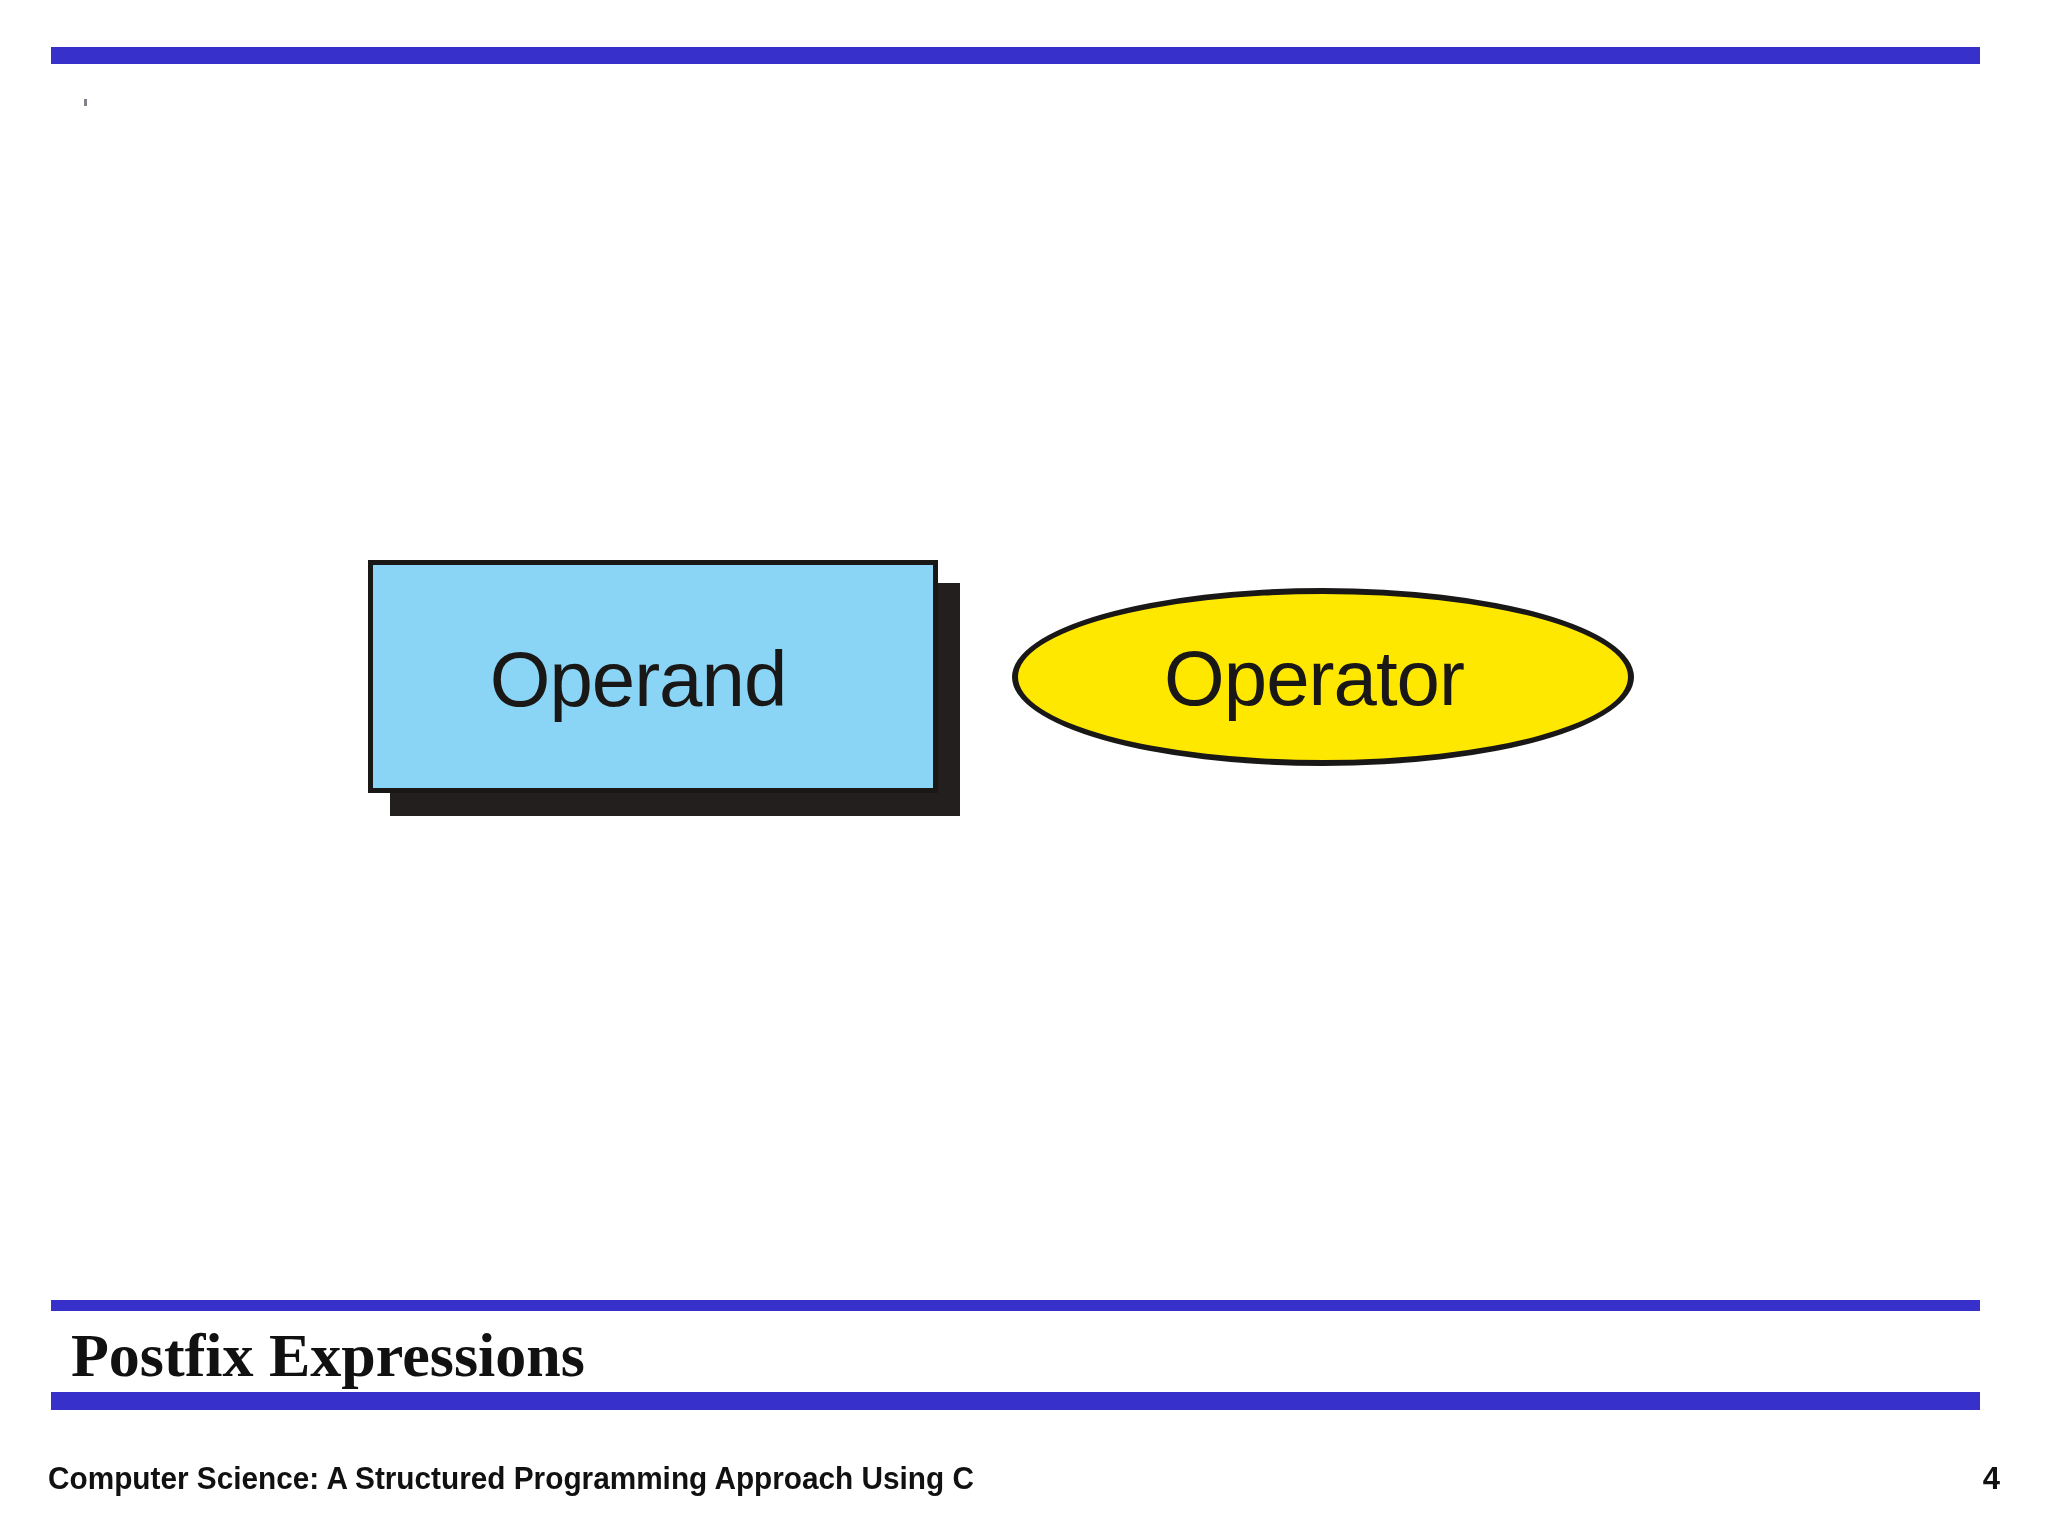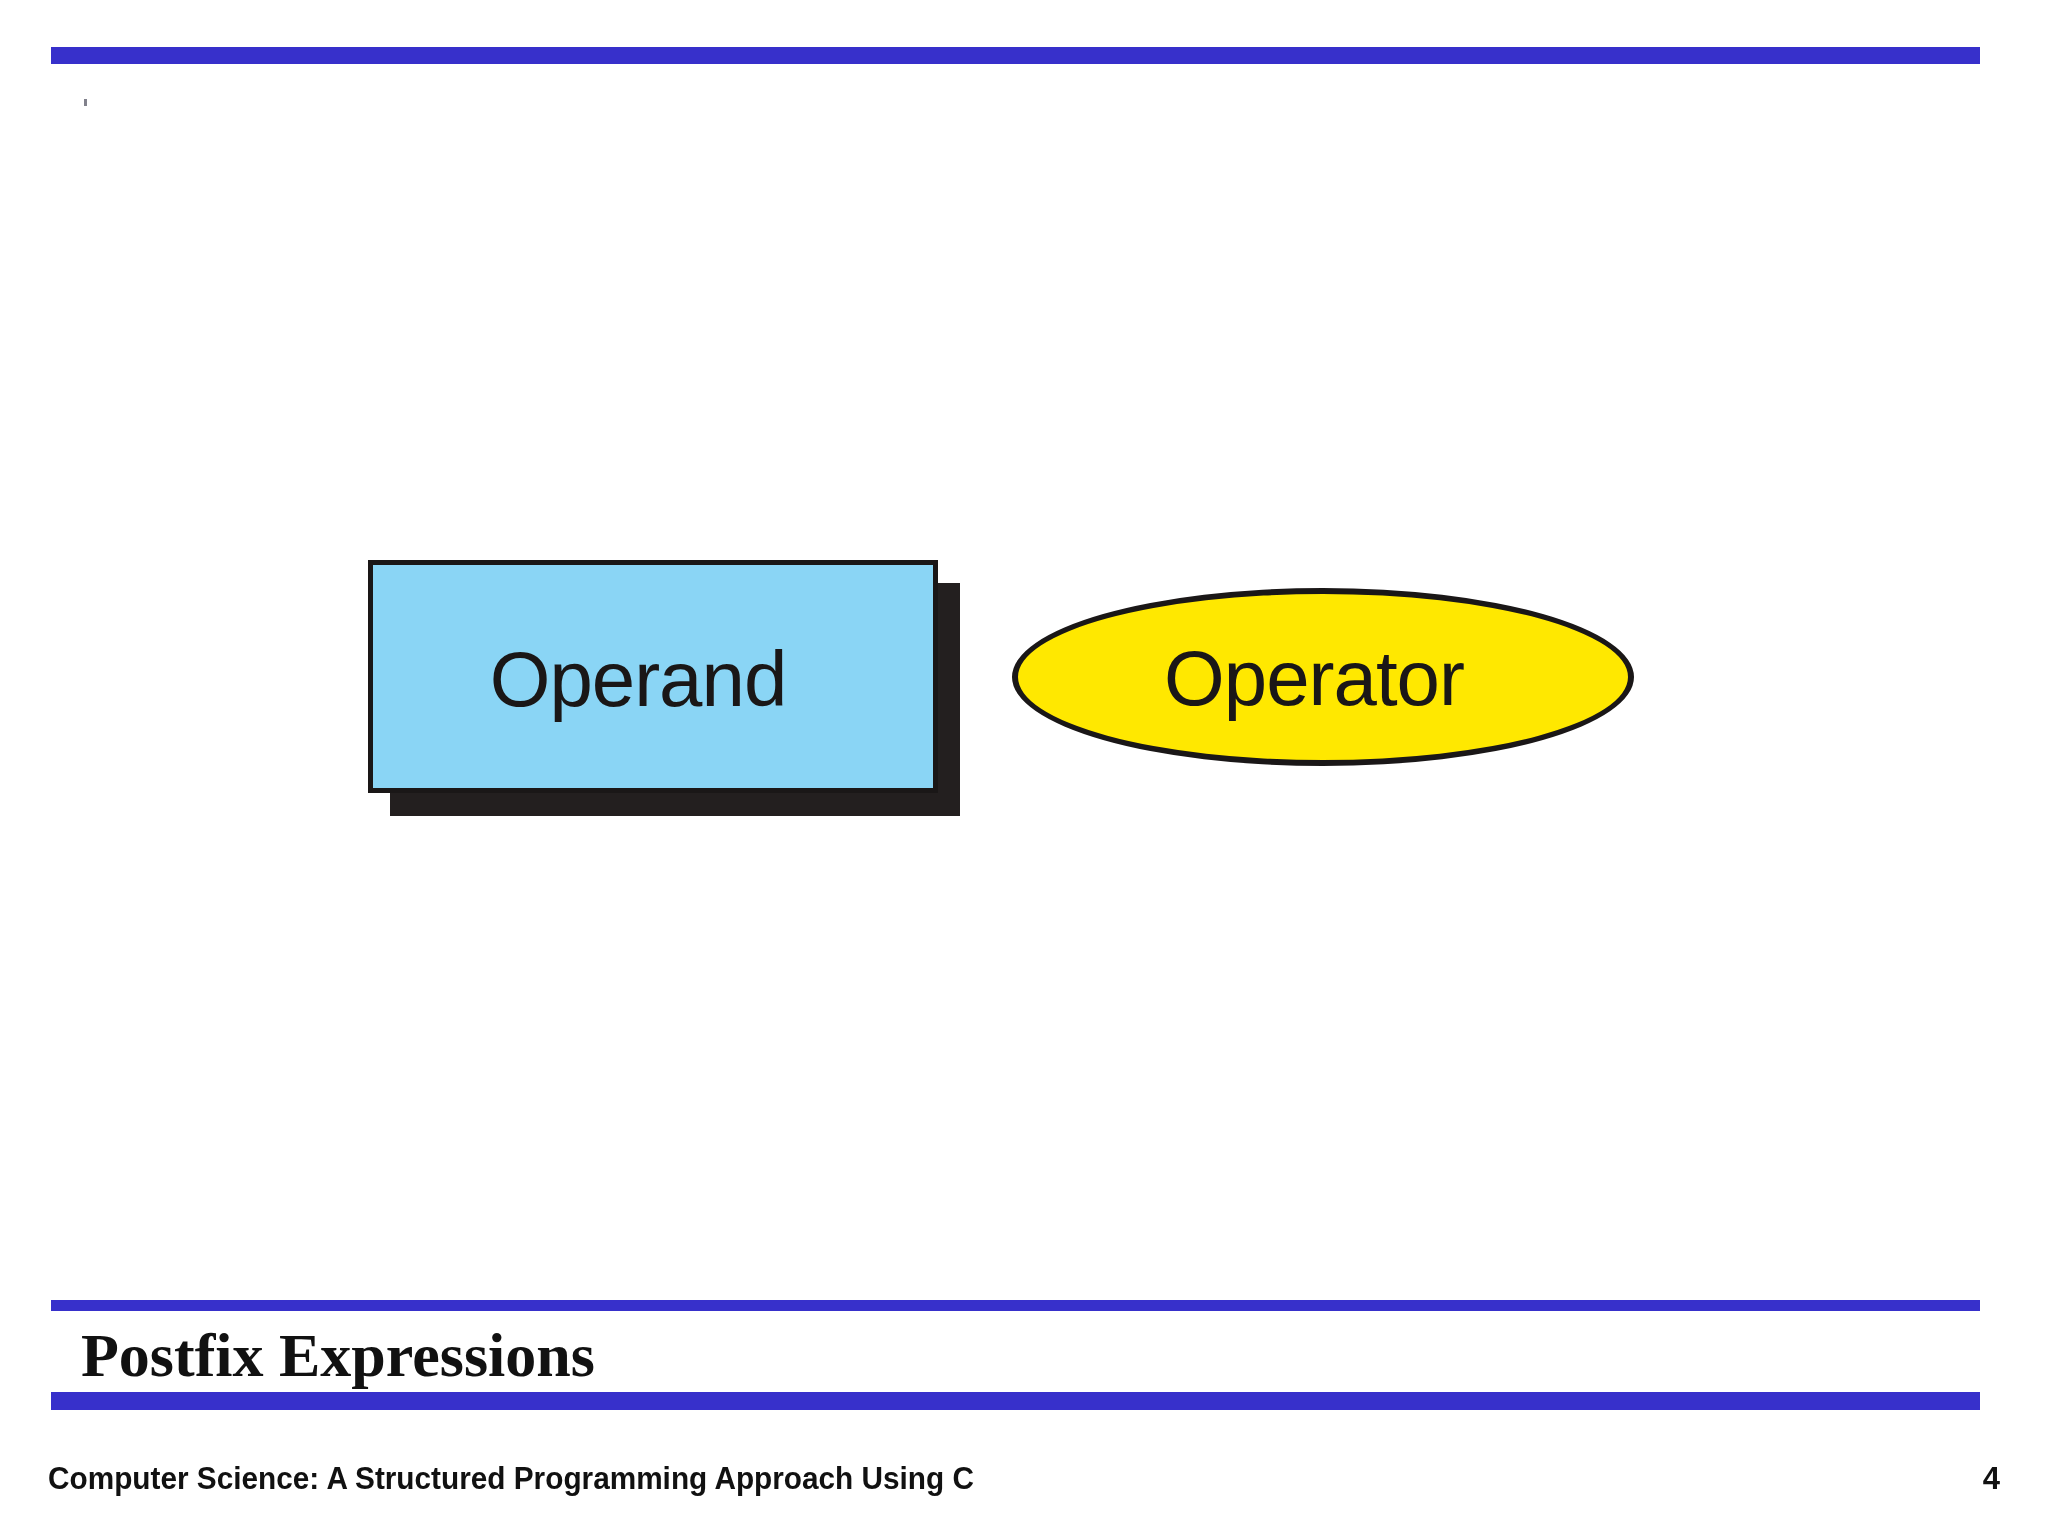--- a/index.html
+++ b/index.html
@@ -147,21 +147,21 @@
     font-family: "Liberation Serif", serif;
     font-weight: bold;
     font-size: 62px;
     line-height: 1;
   }
   #figure-number {
     color: #3730cb;
   }
   #figure-title {
     color: #111111;
-    margin-left: 26px;
+    margin-left: 16px;
   }
 
   
   #footer-title {
     position: absolute;
     left: 48px;
     top: 1461px;
     font-family: "Liberation Sans", sans-serif;
     font-weight: bold;
     font-size: 31px;

